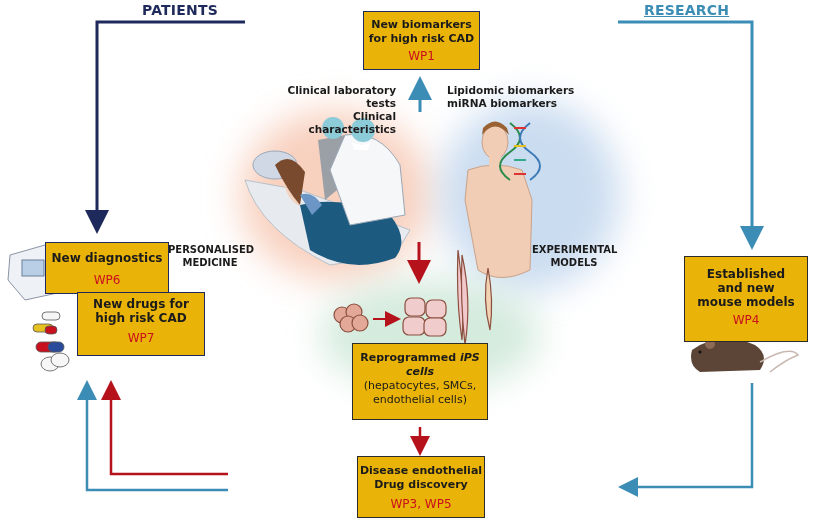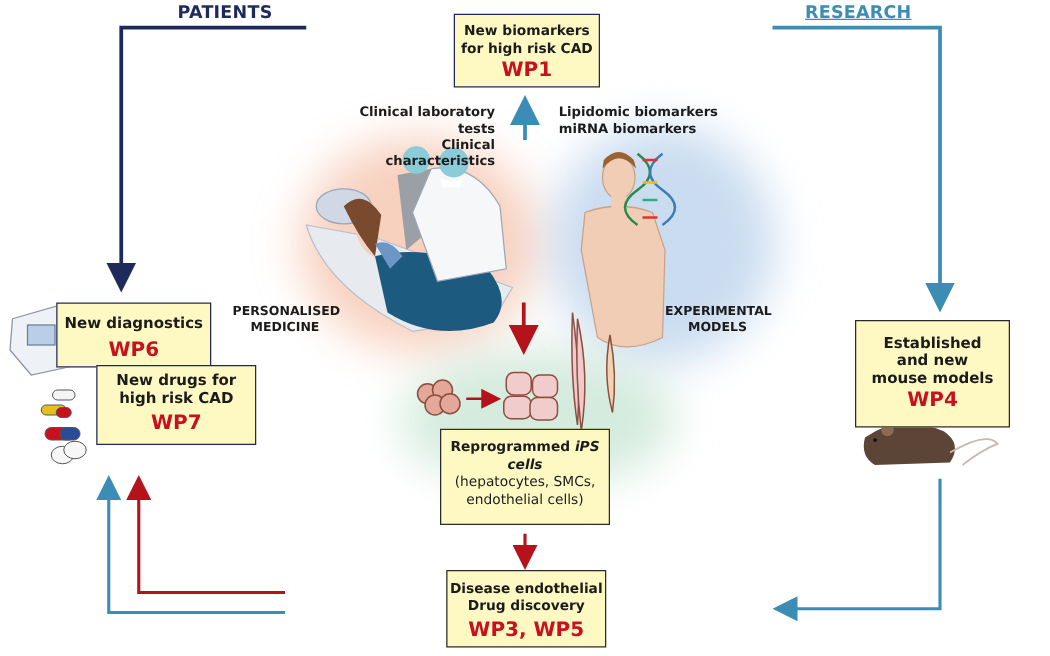--- a/index.html
+++ b/index.html
@@ -1,24 +1,24 @@
 <!DOCTYPE html>
 <html><head>
 <meta charset="utf-8">
 <style>
   html, body { margin: 0; padding: 0; background: #ffffff; }
   body { width: 840px; height: 525px; position: relative; overflow: hidden;
          font-family: "DejaVu Sans", "Liberation Sans", sans-serif; color: #1b1b1b; }
   .abs { position: absolute; }
   svg.lines { position: absolute; left: 0; top: 0; width: 840px; height: 525px; }
   .hdr { font-weight: bold; font-size: 14px; letter-spacing: 0.2px; }
-  .box { position: absolute; background: #fef9c3; border: 1.5px solid #2b2b2b; text-align: center;
+  .box { position: absolute; background: #eab308; border: 1.5px solid #2b2b2b; text-align: center;
          font-weight: bold; font-size: 11px; line-height: 14px; box-sizing: border-box; }
   .box.navy { border-color: #1f2a5c; }
-  .wp { color: #c8101e; font-weight: bold; font-size: 16px; }
+  .wp { color: #c8101e; font-weight: normal; font-size: 12px; }
   .lbl { position: absolute; font-weight: bold; font-size: 10.5px; line-height: 13px; }
   .side { position: absolute; font-weight: bold; font-size: 10px; line-height: 13px; text-align: center; }
   .glow { position: absolute; border-radius: 50%; filter: blur(18px); }
 </style>
 </head>
 <body>
 
 <div class="glow" style="left:240px;top:110px;width:190px;height:170px;background:rgba(240,150,110,0.45);"></div>
 <div class="glow" style="left:440px;top:100px;width:180px;height:190px;background:rgba(150,185,225,0.5);"></div>
 <div class="glow" style="left:320px;top:280px;width:220px;height:110px;background:rgba(160,210,180,0.45);"></div>
@@ -127,21 +127,21 @@
 </div>
 
 <div class="lbl" style="left:262px;top:84px;text-align:right;width:134px;">
   <div>Clinical laboratory tests</div>
   <div>Clinical characteristics</div>
 </div>
 <div class="lbl" style="left:447px;top:84px;">
   <div>Lipidomic biomarkers</div>
   <div>miRNA biomarkers</div>
 </div>
-<div class="side" style="left:186px;top:243px;width:84px;text-align:center;">
+<div class="side" style="left:168px;top:243px;width:84px;text-align:center;">
   <div>PERSONALISED</div>
   <div>MEDICINE</div>
 </div>
 <div class="side" style="left:532px;top:243px;width:84px;">
   <div>EXPERIMENTAL</div>
   <div>MODELS</div>
 </div>
 
 <div class="box navy" style="left:45px;top:242px;width:124px;height:52px;padding-top:8px;font-size:12px;">
   <div>New diagnostics</div>

